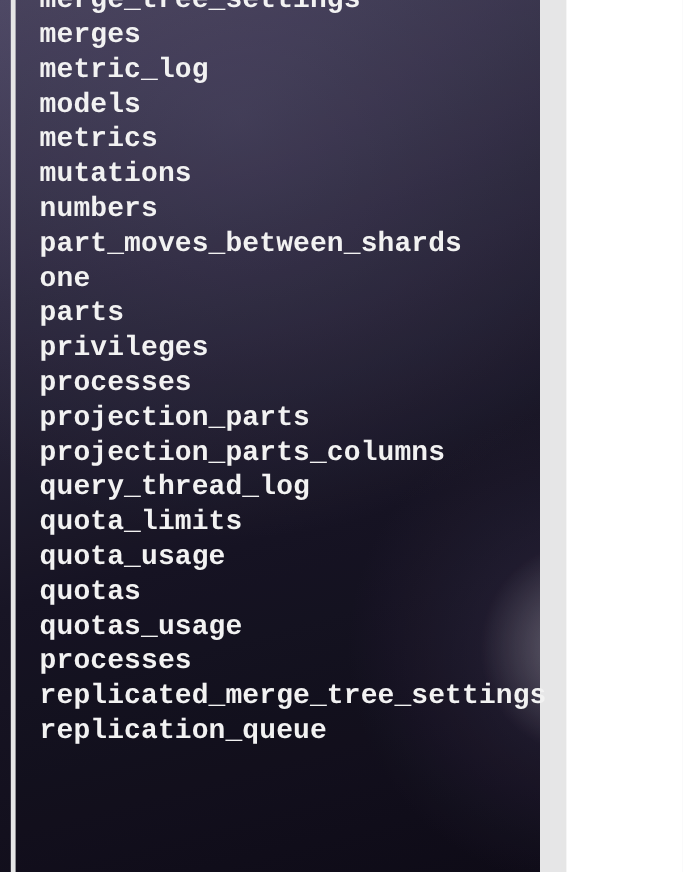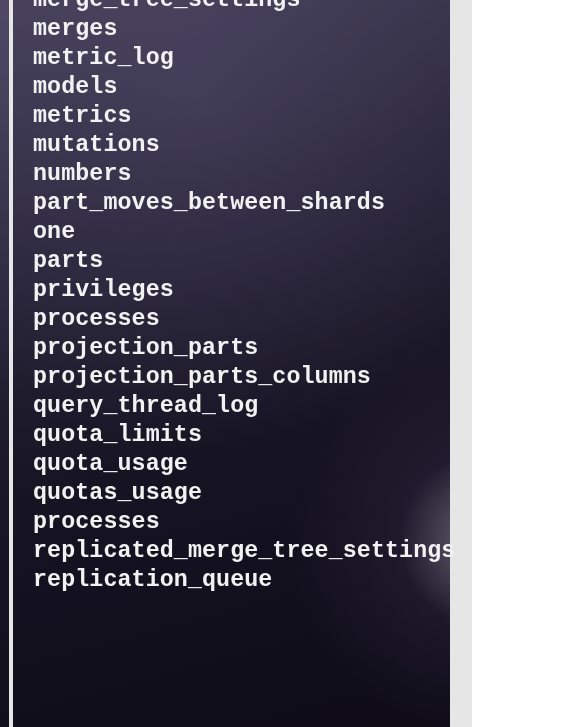--- a/index.html
+++ b/index.html
@@ -59,18 +59,19 @@
     <div class="item">part_moves_between_shards</div>
     <div class="item">one</div>
     <div class="item">parts</div>
     <div class="item">privileges</div>
     <div class="item">processes</div>
     <div class="item">projection_parts</div>
     <div class="item">projection_parts_columns</div>
     <div class="item">query_thread_log</div>
     <div class="item">quota_limits</div>
     <div class="item">quota_usage</div>
+    <div class="item">quotas</div>
     <div class="item">quotas_usage</div>
     <div class="item">processes</div>
     <div class="item">replicated_merge_tree_settings</div>
     <div class="item">replication_queue</div>
   </div>
 </div>
 
 </body></html>

